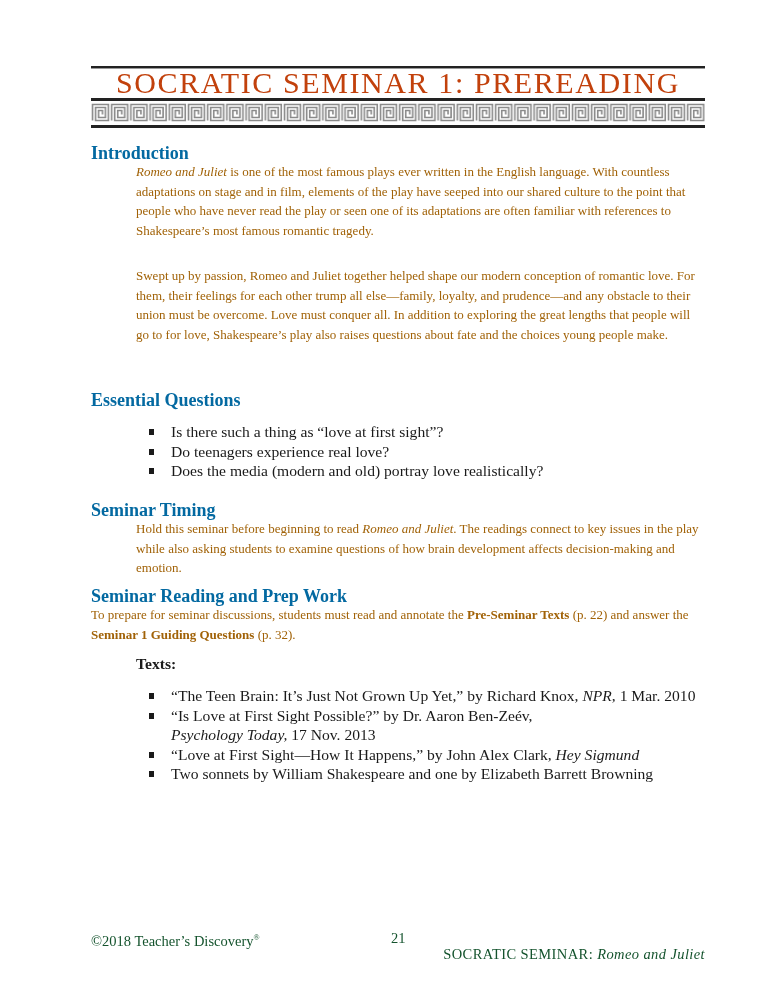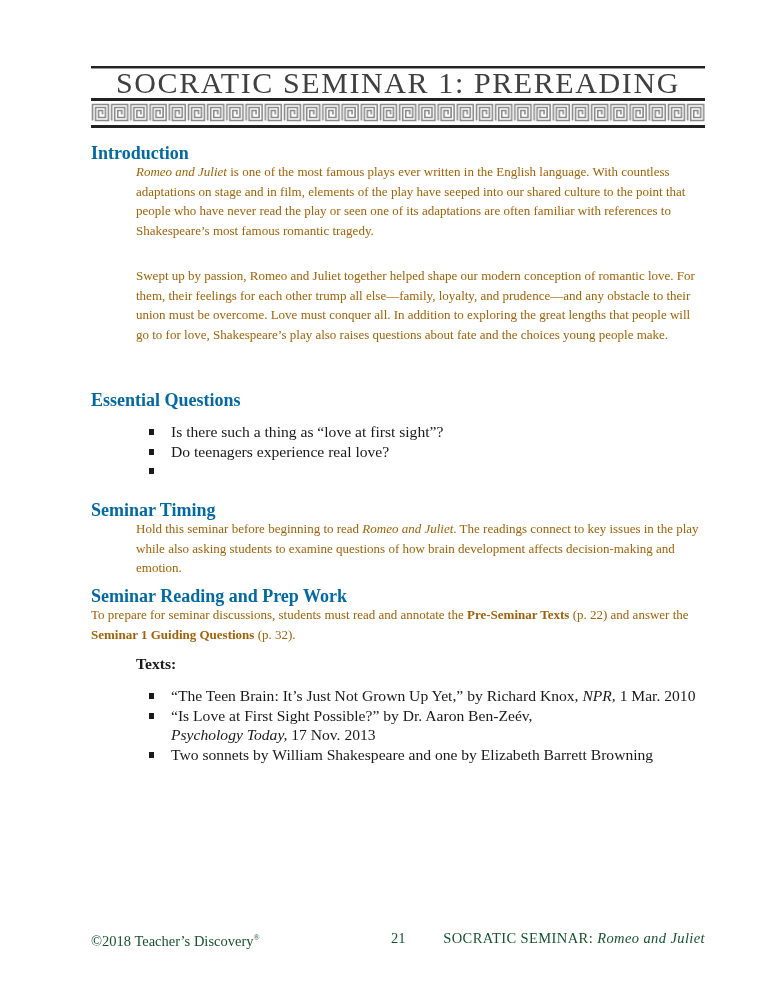--- a/index.html
+++ b/index.html
@@ -8,21 +8,21 @@
     font-family: "Liberation Serif", "DejaVu Serif", serif;
     color: #1a1a1a;
   }
   .page { position: absolute; left: 91px; top: 0; width: 614px; }
 
   
   .rule-top { position: absolute; left: 0; top: 66px; width: 614px; height: 3px;
     border-top: 2px solid #222; border-bottom: 1px solid #999; box-sizing: border-box; }
   .title { position: absolute; left: 0; top: 68px; width: 614px; text-align: center;
     font-family: "Liberation Serif", serif; font-size: 30px; letter-spacing: 1.6px;
-    color: #404040; line-height: 30px; }
+    color: #c2410c; line-height: 30px; }
   .key-band { position: absolute; left: 0; top: 98px; width: 614px; height: 30px; }
   .key-band .line { position: absolute; left: 0; width: 614px; height: 3px; background: #222; }
   .key-band .line.top { top: 0; }
   .key-band .line.bot { top: 27px; }
   .key-band .tiles { position: absolute; left: 0; top: 5px; width: 614px; height: 19px; overflow: hidden; }
 
   
   h2 { position: absolute; left: 0; margin: 0; font-size: 18px; font-weight: bold;
     font-family: "Liberation Serif", serif; line-height: 20px; color: #0369a1; }
   .para { position: absolute; margin: 0; font-size: 13px; line-height: 19.6px; color: #a16207; }
@@ -34,21 +34,21 @@
   ul.sq { position: absolute; left: 45px; margin: 12px; padding: 0; list-style: none; width: 570px; }
   ul.sq li { position: relative; padding-left: 23px; font-size: 15.6px; line-height: 19.6px; }
   ul.sq li .bul { position: absolute; left: 1px; top: 7px; width: 5px; height: 6px; background: #1a1a1a; }
 
   .texts-label { position: absolute; left: 45px; font-weight: bold; font-size: 15.6px; line-height: 19.6px; }
 
   
   .footer { position: absolute; top: 929px; font-size: 14.5px; line-height: 18px; color: #14532d; }
   .footer.left { left: 0; }
   .footer.center { left: 300px; }
-  .footer.right { right: 0; text-align: left; letter-spacing: 0.4px; }
+  .footer.right { right: 0; text-align: left; letter-spacing: 0.4px; margin-top: 16px; }
   sup { font-size: 8px; vertical-align: super; }
 </style>
 </head>
 <body>
 
 <div class="page">
 
   <div class="rule-top"></div>
   <div class="title">SOCRATIC SEMINAR 1: PREREADING</div>
   <div class="key-band">
@@ -66,33 +66,34 @@
   </div>
 
   <h2 style="top:143px">Introduction</h2>
   <p class="para indent" style="top:162px"><i>Romeo and Juliet</i><span> is one of the most famous plays ever written in the English language. With countless adaptations on stage and in film, elements of the play have seeped into our shared culture to the point that people who have never read the play or seen one of its adaptations are often familiar with references to Shakespeare’s most famous romantic tragedy.</span></p>
   <p class="para indent" style="top:266px">Swept up by passion, Romeo and Juliet together helped shape our modern conception of romantic love. For them, their feelings for each other trump all else—family, loyalty, and prudence—and any obstacle to their union must be overcome. Love must conquer all. In addition to exploring the great lengths that people will go to for love, Shakespeare’s play also raises questions about fate and the choices young people make.</p>
 
   <h2 style="top:390px">Essential Questions</h2>
   <ul class="sq" style="top:410px">
     <li><span class="bul"></span><span>Is there such a thing as “love at first sight”?</span></li>
     <li><span class="bul"></span><span>Do teenagers experience real love?</span></li>
-    <li><span class="bul"></span></li>
+    <li><span class="bul"></span><span>Does the media (modern and old) portray love realistically?</span></li>
   </ul>
 
   <h2 style="top:500px">Seminar Timing</h2>
   <p class="para indent" style="top:519px"><span>Hold this seminar before beginning to read </span><i>Romeo and Juliet</i><span>. The readings connect to key issues in the play while also asking students to examine questions of how brain development affects decision-making and emotion.</span></p>
 
   <h2 style="top:586px">Seminar Reading and Prep Work</h2>
   <p class="para flush" style="top:605px"><span>To prepare for seminar discussions, students must read and annotate the </span><b>Pre-Seminar Texts</b><span> (p. 22) and answer the </span><b>Seminar 1 Guiding Questions</b><span> (p. 32).</span></p>
 
   <div class="texts-label" style="top:654px">Texts:</div>
   <ul class="sq" style="top:674px; width:560px">
     <li><span class="bul"></span><span>“The Teen Brain: It’s Just Not Grown Up Yet,” by Richard Knox, </span><i>NPR</i><span>, 1 Mar. 2010</span></li>
     <li style="padding-right:110px"><span class="bul"></span><span>“Is Love at First Sight Possible?” by Dr. Aaron Ben-Zeév, </span><i>Psychology Today,</i><span> 17 Nov. 2013</span></li>
+    <li><span class="bul"></span><span>“Love at First Sight—How It Happens,” by John Alex Clark, </span><i>Hey Sigmund</i><span></span></li>
     <li><span class="bul"></span><span>Two sonnets by William Shakespeare and one by Elizabeth Barrett Browning</span><i></i><span></span></li>
   </ul>
 
   <div class="footer left"><span>©2018 Teacher’s Discovery</span><sup>®</sup></div>
   <div class="footer center">21</div>
   <div class="footer right"><span>SOCRATIC SEMINAR: </span><i>Romeo and Juliet</i></div>
 
 </div>
 
 </body></html>

